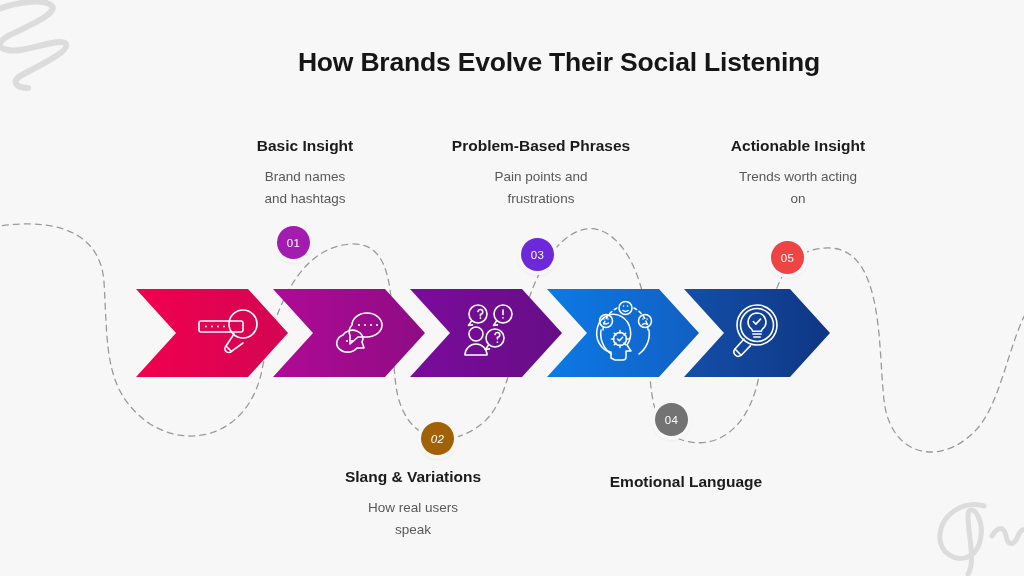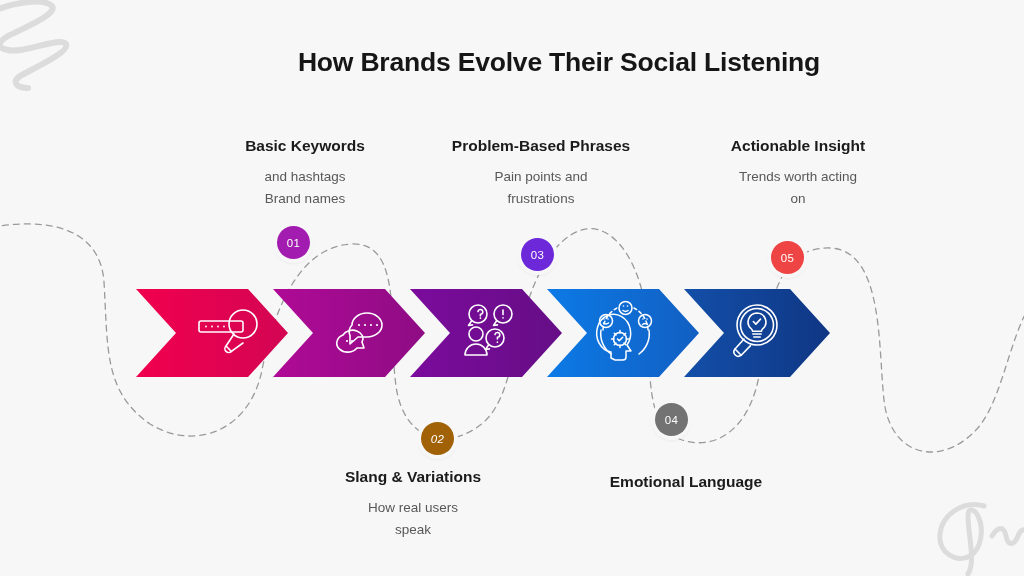--- a/index.html
+++ b/index.html
@@ -256,24 +256,24 @@
     <span>03</span>
   </div>
   <div class="badge" style="left:655px; top:403px; background:#737373;">
     <span>04</span>
   </div>
   <div class="badge" style="left:771px; top:241px; background:#ef4444;">
     <span>05</span>
   </div>
 
   <div class="step-text" style="left:194px; top:137px; width:222px;">
-    <div class="step-title">Basic Keywords</div>
+    <div class="step-title">Basic Insight</div>
     <div class="step-desc">
+      <div>Brand names</div>
       <div>and hashtags</div>
-      <div>Brand names</div>
     </div>
   </div>
 
   <div class="step-text" style="left:302px; top:468px; width:222px;">
     <div class="step-title">Slang &amp; Variations</div>
     <div class="step-desc">
       <div>How real users</div>
       <div>speak</div>
     </div>
   </div>

